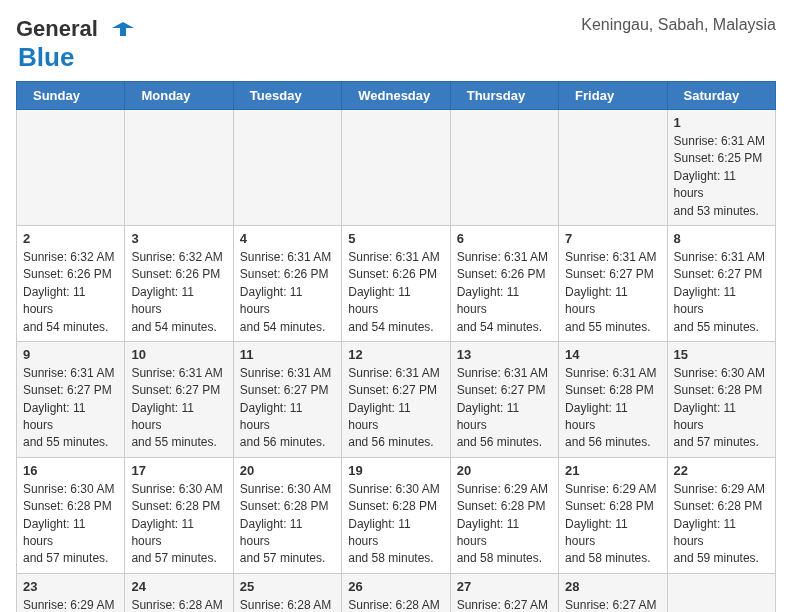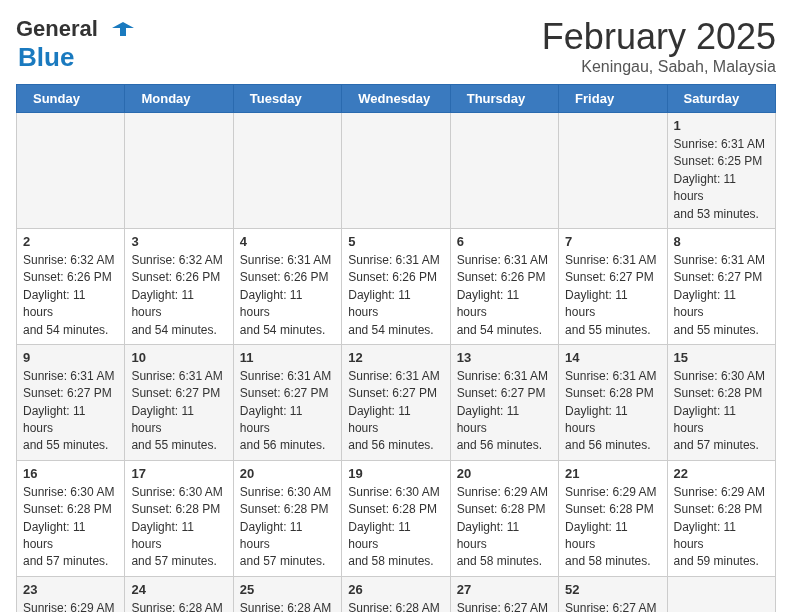--- a/index.html
+++ b/index.html
@@ -90,21 +90,20 @@
   <div class="logo">
     <div style="display:flex; align-items:center; gap:12px;">
       <span class="logo-general" style="font-size:22px; font-weight:bold; color:#333;">General</span>
       <svg width="22" height="22" viewBox="0 0 22 22" style="margin-left:2px;">
         <polygon points="11,4 22,10 14,10 14,18 8,18 8,10 0,10" fill="#1a7abf"></polygon>
       </svg>
     </div>
     <span class="logo-blue" style="font-size:26px; font-weight:bold; color:#1a7abf; margin-left:2px;">Blue</span>
   </div>
   <div class="title-block">
-    <div class="month-title">February 2025</div>
     <div class="location">Keningau, Sabah, Malaysia</div>
   </div>
 </div>
 
 <table class="calendar">
   <thead>
     <tr>
     <th>Sunday</th>
         <th>Monday</th>
         <th>Tuesday</th>
@@ -313,21 +312,21 @@
 and 0 minutes.</div>
         </td>
         <td>
           <div class="day-num">27</div>
           <div class="day-info" style="white-space: pre-line;">Sunrise: 6:27 AM
 Sunset: 6:28 PM
 Daylight: 12 hours
 and 0 minutes.</div>
         </td>
         <td>
-          <div class="day-num">52</div>
+          <div class="day-num">28</div>
           <div class="day-info" style="white-space: pre-line;">Sunrise: 6:27 AM
 Sunset: 6:28 PM
 Daylight: 12 hours
 and 0 minutes.</div>
         </td>
         <td class="empty"></td>
       </tr>
     </tbody>
 </table>
 

